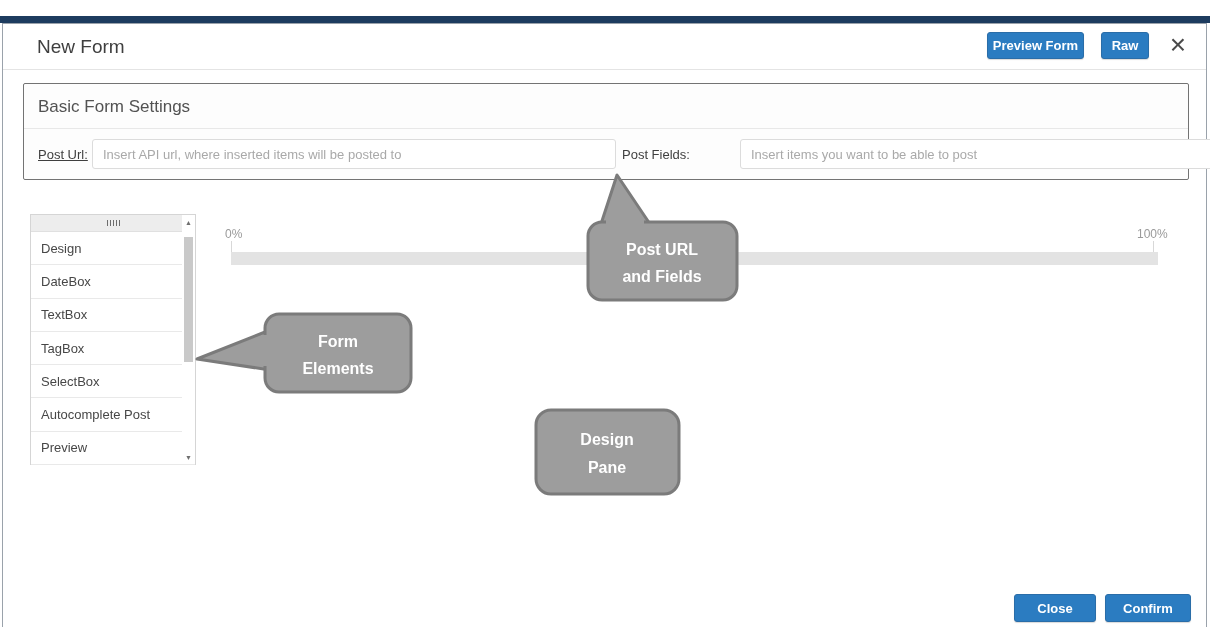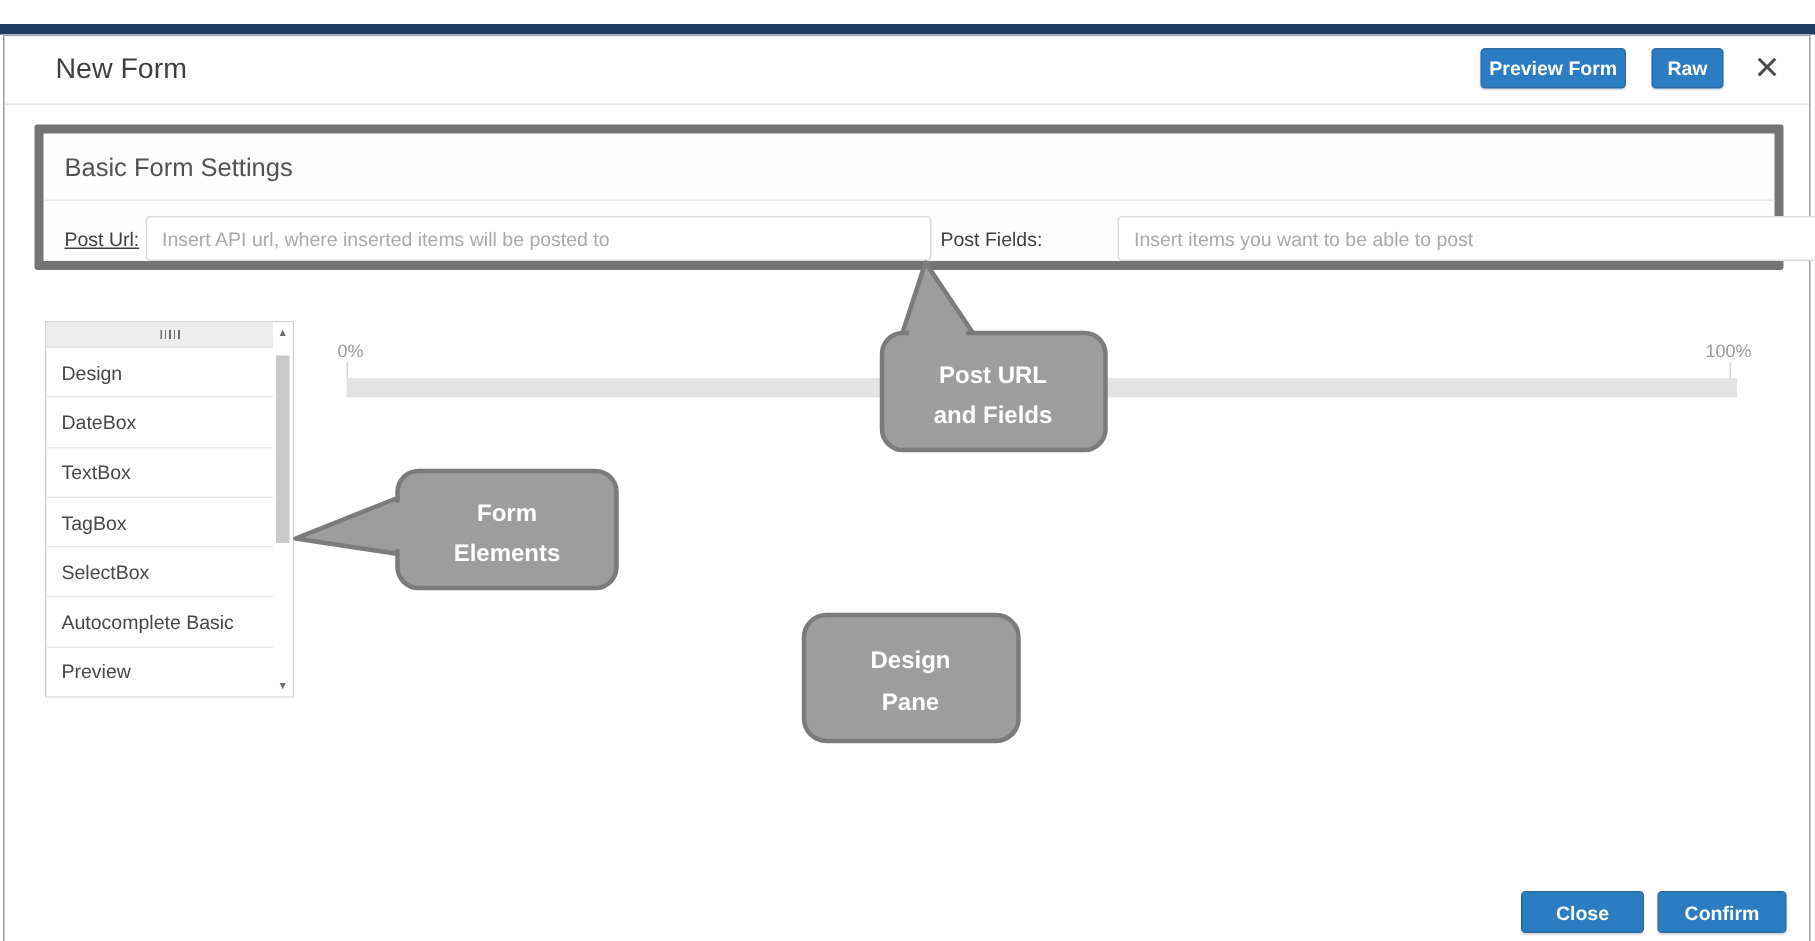--- a/index.html
+++ b/index.html
@@ -16,21 +16,21 @@
          background:#2b7cc1; color:#fff; font-size:13px; font-weight:bold;
          border:1px solid #2a6da8; border-radius:3px; cursor:pointer;
          box-shadow:0 1px 1px rgba(0,0,0,.15); }
   .btn-preview { left:984px; top:8px; width:97px; height:27px; }
   .btn-raw { left:1098px; top:8px; width:48px; height:27px; }
   .close-x { position:absolute; left:1160px; top:2px; width:30px; height:38px; font-size:28px;
              font-weight:300; color:#4a4a4a; display:flex; align-items:center; justify-content:center; cursor:pointer; }
 
   
   .settings { position:absolute; left:20px; top:59px; width:1166px; height:97px;
-              background:#fdfdfd; border:6px solid #737373; border-radius:2px; }
+              background:#fdfdfd; border:1px solid #737373; border-radius:2px; }
   .settings-title { position:absolute; left:14px; top:13px; font-size:17px; color:#525252; }
   .settings-divider { position:absolute; left:0; top:44px; width:100%; height:1px; background:#e8e8e8; }
   .field-label { position:absolute; font-size:13px; color:#3f3f3f; top:63px; }
   .lbl-posturl { left:14px;text-decoration:underline; }
   .lbl-postfields { left:598px; }
   .txt-input { position:absolute; top:55px; height:30px; border:1px solid #dcdcdc; border-radius:3px;
                padding:0 10px; font-size:13px; color:#333; font-family:"Liberation Sans",sans-serif; outline:none; }
   .txt-input::placeholder { color:#a9a9a9; opacity:1; }
   .in-posturl { left:68px; width:524px; }
   .in-postfields { left:716px; width:502px; }
@@ -96,21 +96,21 @@
 
     <div class="toolbox">
       <div class="tb-handle-strip">
         <div class="tb-handle"></div>
       </div>
       <div class="tb-row">Design</div>
       <div class="tb-row">DateBox</div>
       <div class="tb-row">TextBox</div>
       <div class="tb-row">TagBox</div>
       <div class="tb-row">SelectBox</div>
-      <div class="tb-row">Autocomplete Basic</div>
+      <div class="tb-row">Autocomplete Post</div>
       <div class="tb-row">Preview</div>
       <div class="tb-scroll">
         <div class="tb-arrow">▲</div>
         <div class="tb-track">
           <div class="tb-thumb"></div>
         </div>
         <div class="tb-arrow">▼</div>
       </div>
     </div>
 

